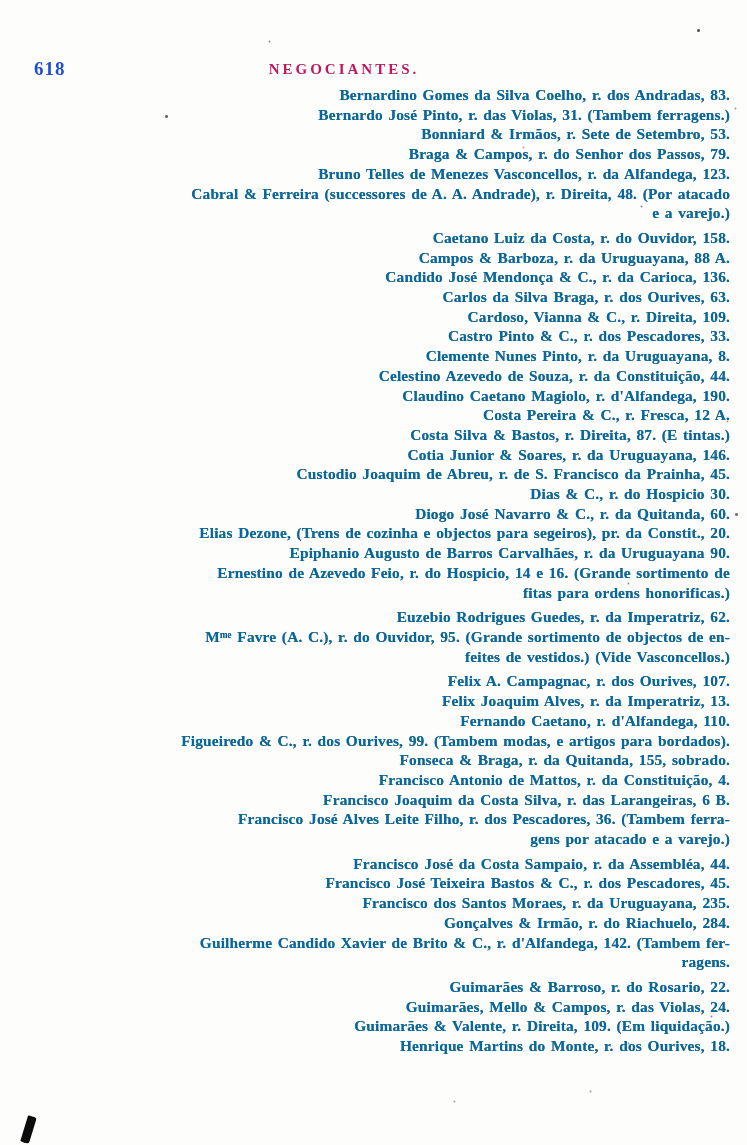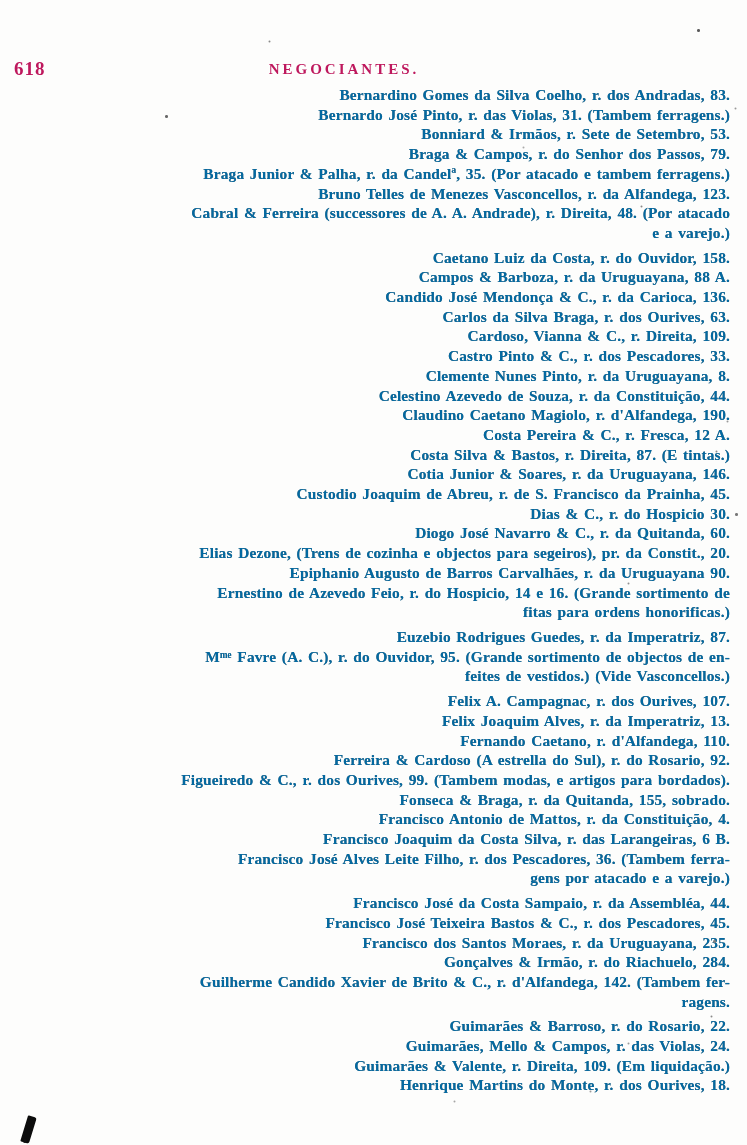--- a/index.html
+++ b/index.html
@@ -6,23 +6,23 @@
   body{
     width:747px;height:1145px;
     background:#fdfdfc;
     overflow:hidden;
     position:relative;
     font-family:"Liberation Serif","DejaVu Serif","DejaVu Sans",serif;
     color:#1e1d1b;
   }
   .page{position:absolute;inset:0;}
   .page-number{
-    position:absolute;left:14px;top:58px;
+    position:absolute;left:34px;top:58px;
     font-size:19px;font-weight:700;letter-spacing:1px;
-    color:#be185d;
+    color:#1d4ed8;
   }
   .running-header{
     position:absolute;left:0;top:61px;width:688px;
     text-align:center;
     font-size:15px;font-weight:700;letter-spacing:3px;
     color:#be185d;
   }
   .directory{
     position:absolute;left:37px;top:85px;width:693px;
   }
@@ -86,23 +86,20 @@
       <p class="entry">
         <span class="line">Bernardo José Pinto, r. das Violas, 31. (Tambem ferragens.)</span>
       </p>
       <p class="entry">
         <span class="line">Bonniard &amp; Irmãos, r. Sete de Setembro, 53.</span>
       </p>
       <p class="entry">
         <span class="line">Braga &amp; Campos, r. do Senhor dos Passos, 79.</span>
       </p>
       <p class="entry">
-        <span class="line">Braga Junior &amp; Palha, r. da Candelª, 35. (Por atacado e tambem ferragens.)</span>
-      </p>
-      <p class="entry">
         <span class="line">Bruno Telles de Menezes Vasconcellos, r. da Alfandega, 123.</span>
       </p>
       <p class="entry gap">
         <span class="line">Cabral &amp; Ferreira (successores de A. A. Andrade), r. Direita, 48. (Por atacado</span>
         <span class="line cont">e a varejo.)</span>
       </p>
       <p class="entry">
         <span class="line">Caetano Luiz da Costa, r. do Ouvidor, 158.</span>
       </p>
       <p class="entry">
@@ -151,37 +148,34 @@
         <span class="line">Elias Dezone, (Trens de cozinha e objectos para segeiros), pr. da Constit., 20.</span>
       </p>
       <p class="entry">
         <span class="line">Epiphanio Augusto de Barros Carvalhães, r. da Uruguayana 90.</span>
       </p>
       <p class="entry gap">
         <span class="line">Ernestino de Azevedo Feio, r. do Hospicio, 14 e 16. (Grande sortimento de</span>
         <span class="line cont">fitas para ordens honorificas.)</span>
       </p>
       <p class="entry">
-        <span class="line">Euzebio Rodrigues Guedes, r. da Imperatriz, 87.</span>
+        <span class="line">Euzebio Rodrigues Guedes, r. da Imperatriz, 62.</span>
       </p>
       <p class="entry gap">
         <span class="line">Mᵐᵉ Favre (A. C.), r. do Ouvidor, 95. (Grande sortimento de objectos de en-</span>
         <span class="line cont">feites de vestidos.) (Vide Vasconcellos.)</span>
       </p>
       <p class="entry">
         <span class="line">Felix A. Campagnac, r. dos Ourives, 107.</span>
       </p>
       <p class="entry">
         <span class="line">Felix Joaquim Alves, r. da Imperatriz, 13.</span>
       </p>
       <p class="entry">
         <span class="line">Fernando Caetano, r. d'Alfandega, 110.</span>
-      </p>
-      <p class="entry">
-        <span class="line">Ferreira &amp; Cardoso (A estrella do Sul), r. do Rosario, 92.</span>
       </p>
       <p class="entry">
         <span class="line">Figueiredo &amp; C., r. dos Ourives, 99. (Tambem modas, e artigos para bordados).</span>
       </p>
       <p class="entry">
         <span class="line">Fonseca &amp; Braga, r. da Quitanda, 155, sobrado.</span>
       </p>
       <p class="entry">
         <span class="line">Francisco Antonio de Mattos, r. da Constituição, 4.</span>
       </p>

